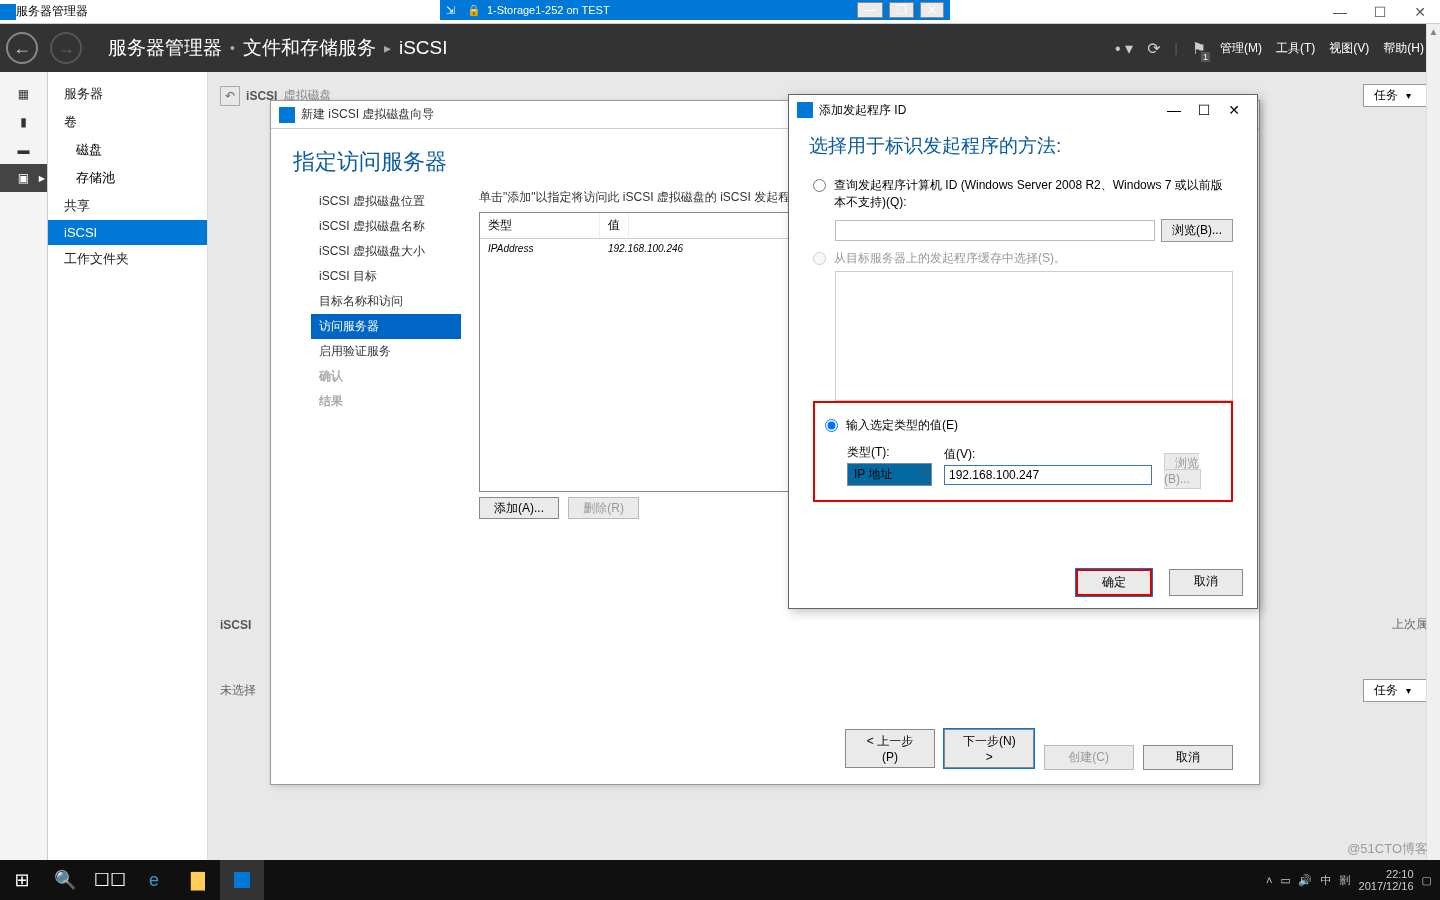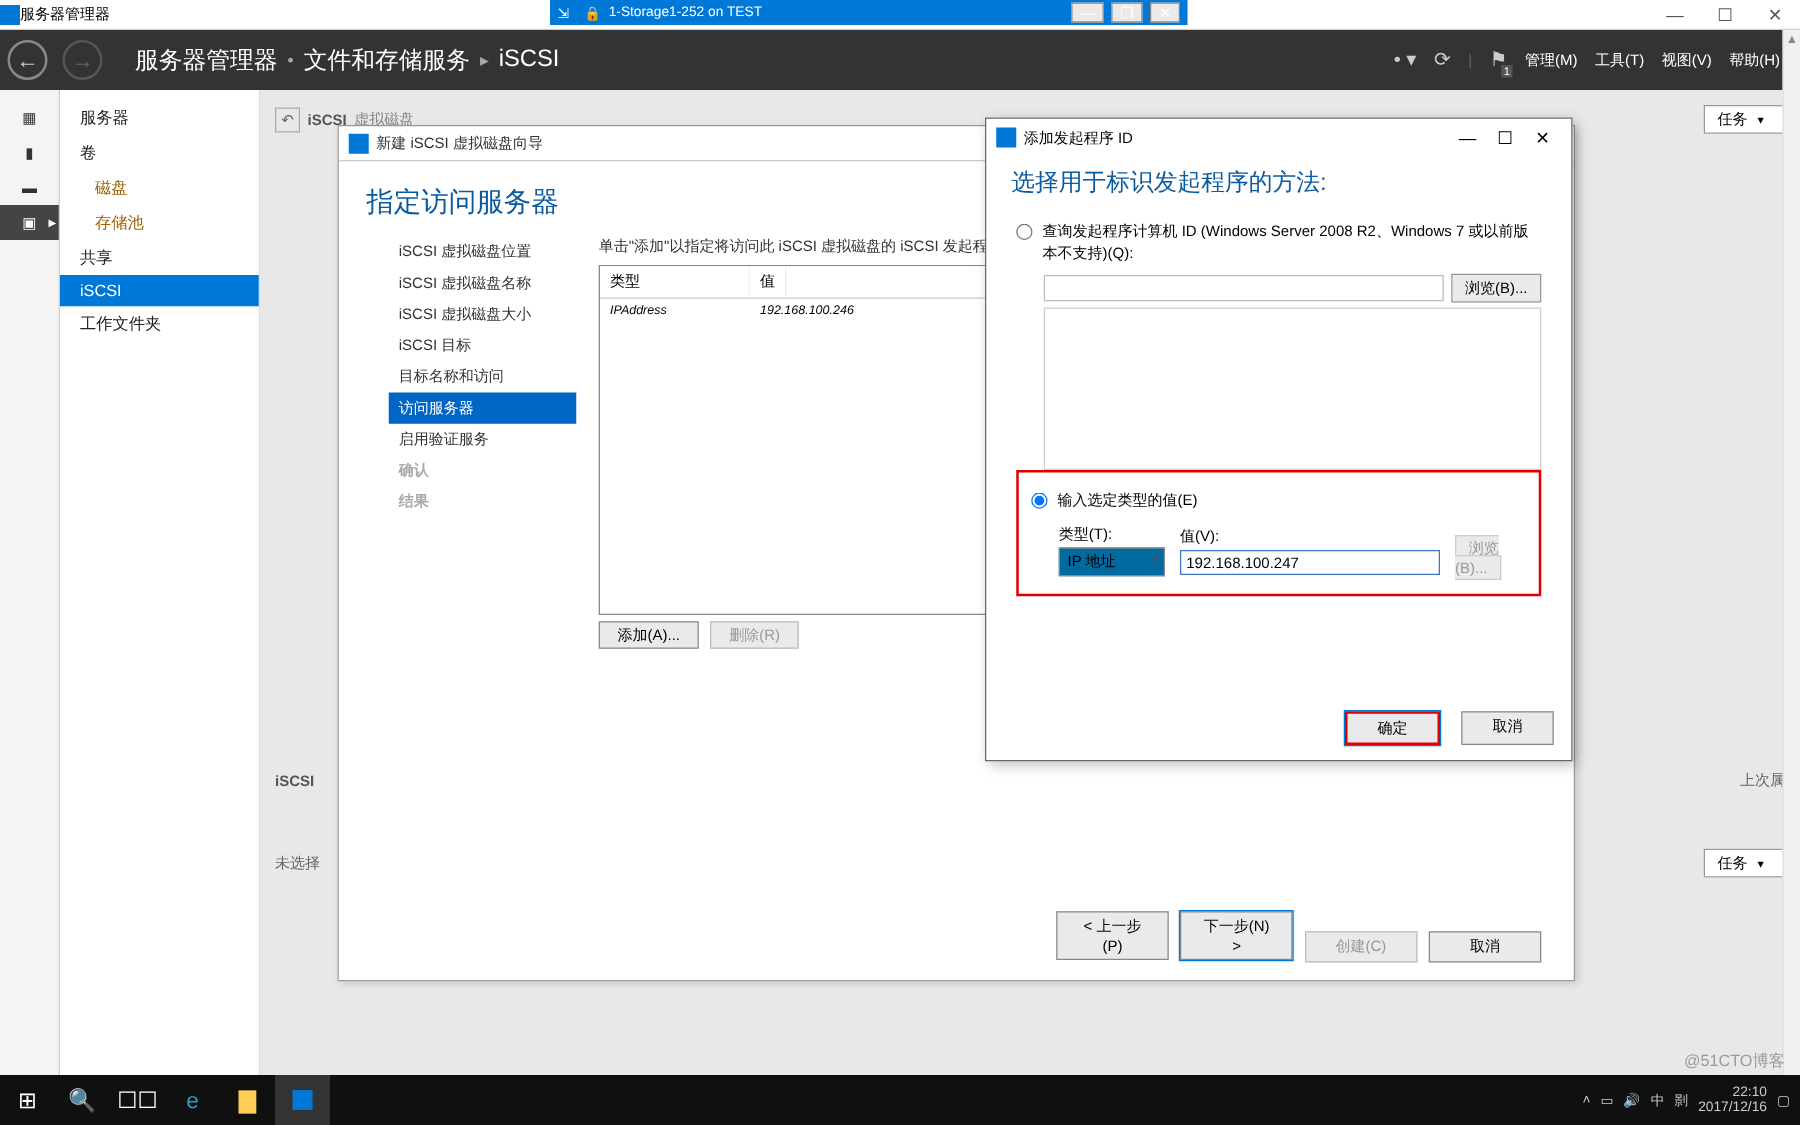--- a/index.html
+++ b/index.html
@@ -31,21 +31,21 @@
 
 .layout { display: flex; height: calc(100% - 72px - 40px); }
 .rail { width: 48px; background: #f4f4f4; border-right: 1px solid #ccc; padding-top: 8px; }
 .rail .item { height: 28px; display: flex; align-items: center; justify-content: center; color: #333; position: relative; }
 .rail .item.active { background: #444; color: #fff; }
 .rail .item.active::after { content: "▶"; position: absolute; right: 2px; font-size: 8px; }
 
 
 .navcol { width: 160px; background: #fff; border-right: 1px solid #ddd; padding-top: 8px; }
 .navcol .entry { padding: 5px 10px 5px 16px; font-size: 13px; color: #222; cursor: default; }
-.navcol .entry.sub { padding-left: 28px; color: #a16207; }
+.navcol .entry.sub { padding-left: 28px; color: #000000; }
 .navcol .entry.active { background: #0078d7; color: #fff; }
 
 
 .content { flex: 1; background: #e8e8e8; padding: 8px 12px; position: relative; overflow: hidden; }
 .section-hdr { display: flex; align-items: center; gap: 6px; padding: 4px 0; }
 .section-hdr .title { font-weight: bold; color: #555; }
 .section-hdr .sub { color: #888; }
 .tasksbtn { margin-left: auto; border: 1px solid #999; background: #fff; padding: 2px 16px 2px 10px; font-size: 12px; position: relative; }
 .tasksbtn::after { content: "▾"; margin-left: 8px; font-size: 10px; }
 
@@ -243,20 +243,24 @@
       <div class="dlg-heading">选择用于标识发起程序的方法:</div>
       <div class="dlg-body">
         <div class="radio-row">
           <input type="radio" style="">
           <span>查询发起程序计算机 ID (Windows Server 2008 R2、Windows 7 或以前版本不支持)(Q):</span>
         </div>
         <div class="sub-ind">
           <input type="text" style="flex: 1 1 0%; border: 1px solid rgb(187, 187, 187); padding: 2px;">
           <span class="browse-btn">浏览(B)...</span>
         </div>
+        <div class="radio-row dis">
+          <input type="radio" disabled="" style="">
+          <span>从目标服务器上的发起程序缓存中选择(S)。</span>
+        </div>
         <div class="listbox"></div>
 
         <div class="redbox">
           <div class="radio-row">
             <input type="radio" checked="" style="">
             <span>输入选定类型的值(E)</span>
           </div>
           <div class="fldrow" style="padding-left:22px">
             <div style="width:90px">
               <div class="fldlabel">类型(T):</div>

